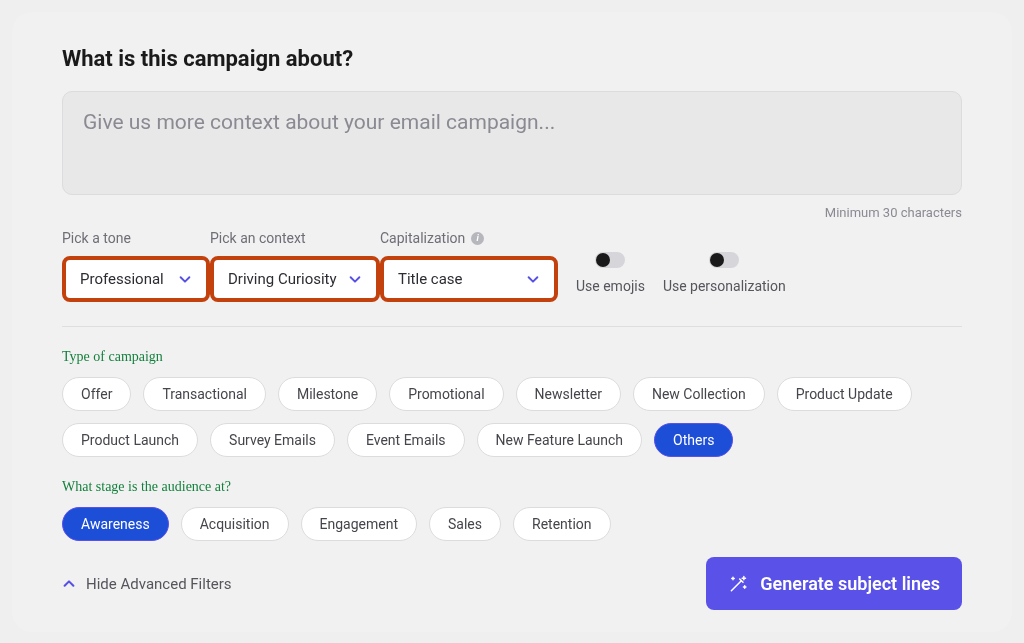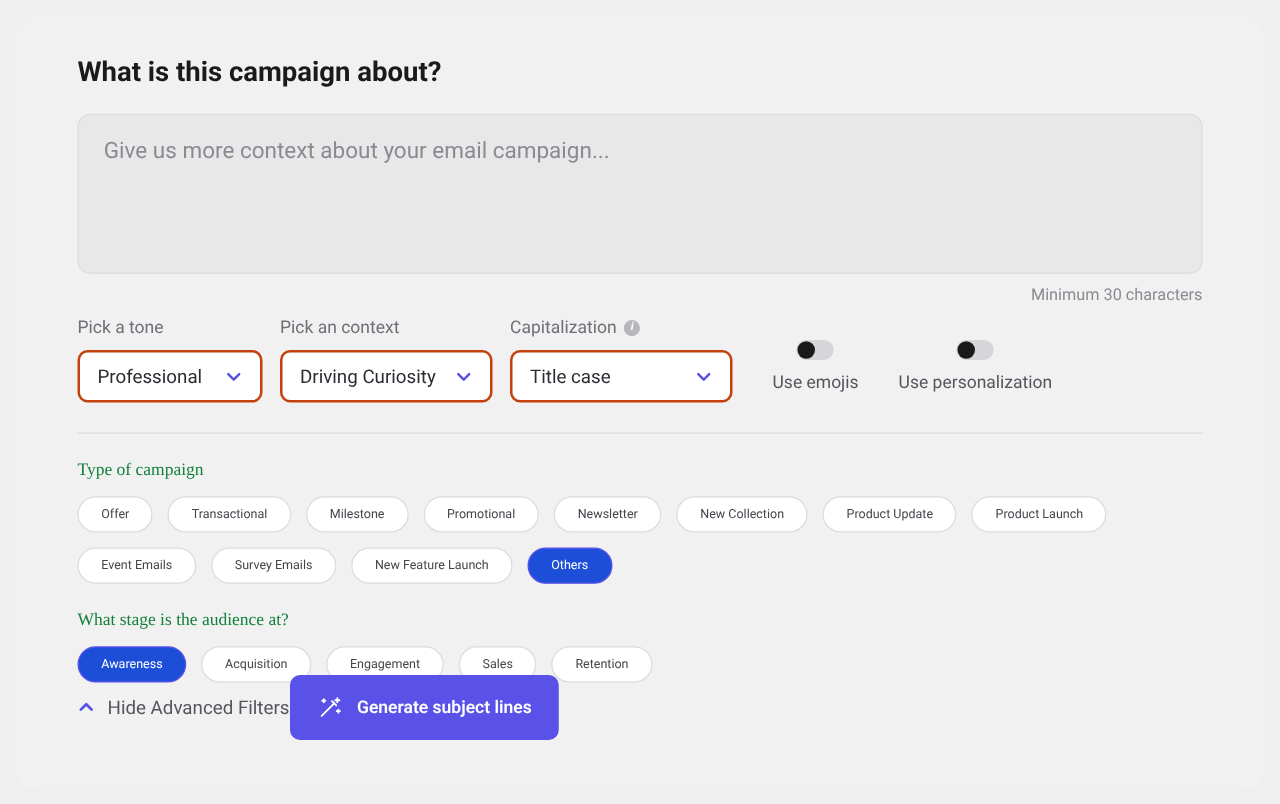--- a/index.html
+++ b/index.html
@@ -16,60 +16,60 @@
     font-size: 22px;
     font-weight: 700;
     color: #1a1a1a;
     margin-bottom: 20px;
   }
   .textarea-wrap {
     position: relative;
   }
   .context-textarea {
     width: 100%;
-    height: 128px;
+    height: 104px;
     background: #e8e8e9;
     border: 1px solid #dcdcde;
     border-radius: 10px;
     padding: 18px 20px;
-    font-size: 18px;
+    font-size: 21px;
     color: #7d7d85;
     resize: none;
     outline: none;
   }
   .context-textarea::placeholder { color: #8a8a92; }
   .min-chars {
     text-align: right;
     font-size: 13px;
     color: #8a8a92;
     margin-top: 6px;
   }
   .row-controls {
     display: flex;
     align-items: flex-end;
-    gap: 14px;
+    gap: 0;
     margin-top: 10px;
     padding-bottom: 24px;
     border-bottom: 1px solid #dedee2;
   }
   .control-group { display: flex; flex-direction: column; }
   .control-label {
     font-size: 14px;
     color: #6e6e76;
     margin-bottom: 10px;
     display: flex;
     align-items: center;
     gap: 6px;
   }
   .select {
     display: flex;
     align-items: center;
     justify-content: space-between;
     background: #fff;
-    border: 2px solid #c2410c;
+    border: 4px solid #c2410c;
     border-radius: 8px;
     padding: 10px 14px;
     min-width: 148px;
     font-size: 15px;
     color: #2c2c33;
     cursor: pointer;
   }
   .select.w-tone   { width: 148px; }
   .select.w-intent { width: 170px; }
   .select.w-cap    { width: 178px; }
@@ -111,51 +111,51 @@
     margin-top: 22px;
     margin-bottom: 12px;
     font-family: Liberation Serif, serif;
   }
   .chips { display: flex; flex-wrap: wrap; gap: 12px; }
   .chip {
     background: #fff;
     border: 1px solid #dcdcde;
     border-radius: 999px;
     padding: 8px 18px;
-    font-size: 10px;
+    font-size: 14px;
     color: #45454c;
     cursor: pointer;
     white-space: nowrap;
   }
   .chip.active {
     background: #1d4ed8;
     border-color: #5a51e8;
     color: #fff;
   }
   .footer {
     position: absolute;
-    left: 50px; right: 50px; bottom: 40px;
-    display: flex;
-    align-items: center;
-    justify-content: flex-start;
+    left: 50px; right: 50px; bottom: 22px;
+    display: flex;
+    align-items: center;
+    justify-content: space-between;
   }
   .adv-link {
     display: flex; align-items: center; gap: 10px;
     font-size: 15px; color: #55555c; cursor: pointer;
   }
   .adv-link svg { width: 14px; height: 14px; }
   .adv-link path { stroke: #5750e5; stroke-width: 2.4; fill: none; stroke-linecap: round; stroke-linejoin: round; }
   .generate-btn {
     display: flex; align-items: center; gap: 12px;
     background: #5a51e8;
     color: #fff;
     border: none;
     border-radius: 8px;
     padding: 16px 22px;
-    font-size: 14px;
+    font-size: 18px;
     font-weight: 600;
     cursor: pointer;
   }
   .generate-btn svg { width: 20px; height: 20px; }
   .generate-btn path { stroke: #fff; stroke-width: 1.8; fill: none; stroke-linecap: round; stroke-linejoin: round; }
 </style>
 </head>
 <body>
 
 <div class="card">
@@ -217,22 +217,22 @@
   <div class="section-label">Type of campaign</div>
   <div class="chips" id="campaign-type-chips">
       <div class="chip">Offer</div>
       <div class="chip">Transactional</div>
       <div class="chip">Milestone</div>
       <div class="chip">Promotional</div>
       <div class="chip">Newsletter</div>
       <div class="chip">New Collection</div>
       <div class="chip">Product Update</div>
       <div class="chip">Product Launch</div>
+      <div class="chip">Survey Emails</div>
       <div class="chip">Event Emails</div>
-      <div class="chip">Survey Emails</div>
       <div class="chip">New Feature Launch</div>
       <div class="chip active">Others</div>
     </div>
 
   <div class="section-label">What stage is the audience at?</div>
   <div class="chips" id="audience-stage-chips">
       <div class="chip active">Awareness</div>
       <div class="chip">Acquisition</div>
       <div class="chip">Engagement</div>
       <div class="chip">Sales</div>

